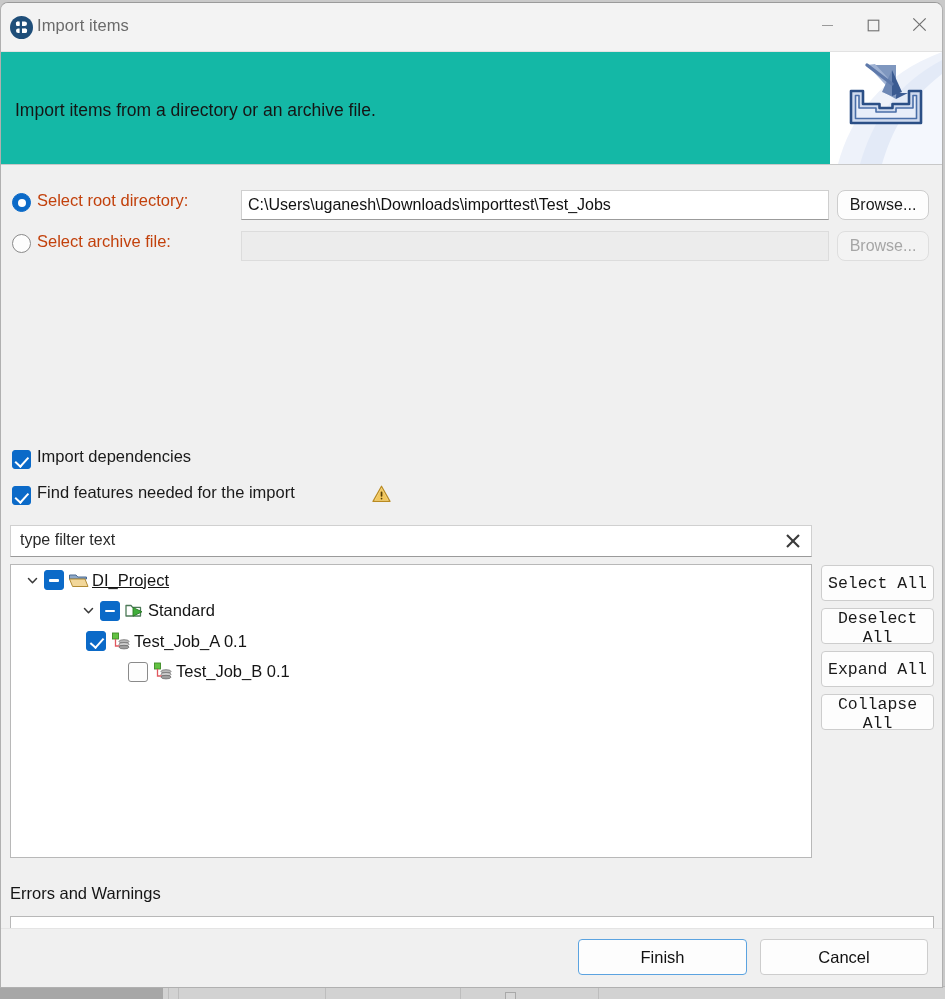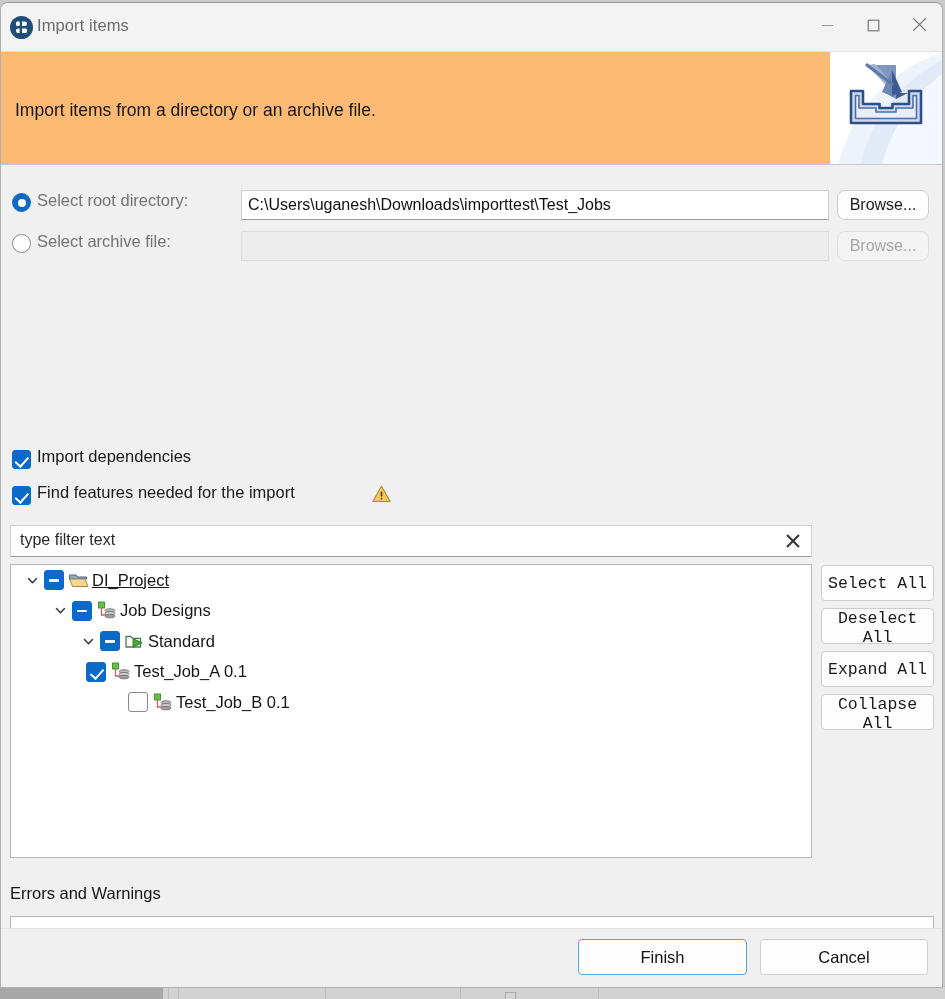--- a/index.html
+++ b/index.html
@@ -93,21 +93,21 @@
     display: flex;
     align-items: center;
     justify-content: center;
   }
   .winbtn .glyph { display: block; }
 
   
   .header {
     position: relative;
     height: 112px;
-    background: #fdba74;
+    background: #14b8a6;
     border-bottom: 1px solid #c8c8c8;
   }
   .header-desc {
     position: absolute;
     left: 14px; top: 48px;
     font-size: 17.5px;
     color: #151515;
   }
   .banner-img {
     position: absolute;
@@ -149,21 +149,21 @@
     position: absolute;
     left: 5px; top: 5px;
     width: 8px; height: 8px;
     border-radius: 50%;
     background: #ffffff;
   }
   .radio-label {
     position: absolute;
     left: 36px; top: 1px;
     font-size: 16.5px;
-    color: #737373;
+    color: #c2410c;
     white-space: nowrap;
   }
   .path-field {
     position: absolute;
     height: 30px;
     left: 240px;
     width: 588px;
     box-sizing: border-box;
     background: #ffffff;
     border: 1px solid #cfcfcf;
@@ -538,38 +538,20 @@
         <span class="tree-cb partial"></span>
         <span class="tree-icon">
           <svg width="21" height="21" viewBox="0 0 21 21">
             <path d="M1.5 5 L8 5 L9.8 7 L18.5 7 L18.5 9 L1.5 9 Z" fill="#8fa8c6" stroke="#4a6a92" stroke-width="1"></path>
             <path d="M1.5 9 L4.6 16.5 L20 16.5 L17 9 Z" fill="#f2d79a" stroke="#b28b33" stroke-width="1" stroke-linejoin="round"></path>
           </svg>
         </span>
         <span class="tree-label">DI_Project</span>
       </div>
 
-      <div class="tree-row" style="padding-left:42px;">
-        <span class="twisty">
-          <svg width="15" height="15" viewBox="0 0 15 15">
-            <polyline points="3.5,5.5 7.5,9.8 11.5,5.5" fill="none" stroke="#3a3a3a" stroke-width="1.5" stroke-linecap="round" stroke-linejoin="round"></polyline>
-          </svg>
-        </span>
-        <span class="tree-cb partial"></span>
-        <span class="tree-icon">
-          <svg width="21" height="21" viewBox="0 0 21 21">
-            <rect x="2.5" y="2" width="6" height="6" fill="#63c242" stroke="#3e8c27" stroke-width=".9"></rect>
-            <path d="M5.5 8 L5.5 15 L10 15" fill="none" stroke="#e0585f" stroke-width="1.3"></path>
-            <ellipse cx="14" cy="10.5" rx="5" ry="1.8" fill="#b9b9b9" stroke="#6e6e6e" stroke-width=".8"></ellipse>
-            <ellipse cx="14" cy="13.3" rx="5" ry="1.8" fill="#cfcfcf" stroke="#6e6e6e" stroke-width=".8"></ellipse>
-            <ellipse cx="14" cy="16.1" rx="5" ry="1.8" fill="#9e9e9e" stroke="#6e6e6e" stroke-width=".8"></ellipse>
-          </svg>
-        </span>
-        <span class="tree-label">Job Designs</span>
-      </div>
 
       <div class="tree-row" style="padding-left:70px;">
         <span class="twisty">
           <svg width="15" height="15" viewBox="0 0 15 15">
             <polyline points="3.5,5.5 7.5,9.8 11.5,5.5" fill="none" stroke="#3a3a3a" stroke-width="1.5" stroke-linecap="round" stroke-linejoin="round"></polyline>
           </svg>
         </span>
         <span class="tree-cb partial"></span>
         <span class="tree-icon">
           <svg width="21" height="21" viewBox="0 0 21 21">

